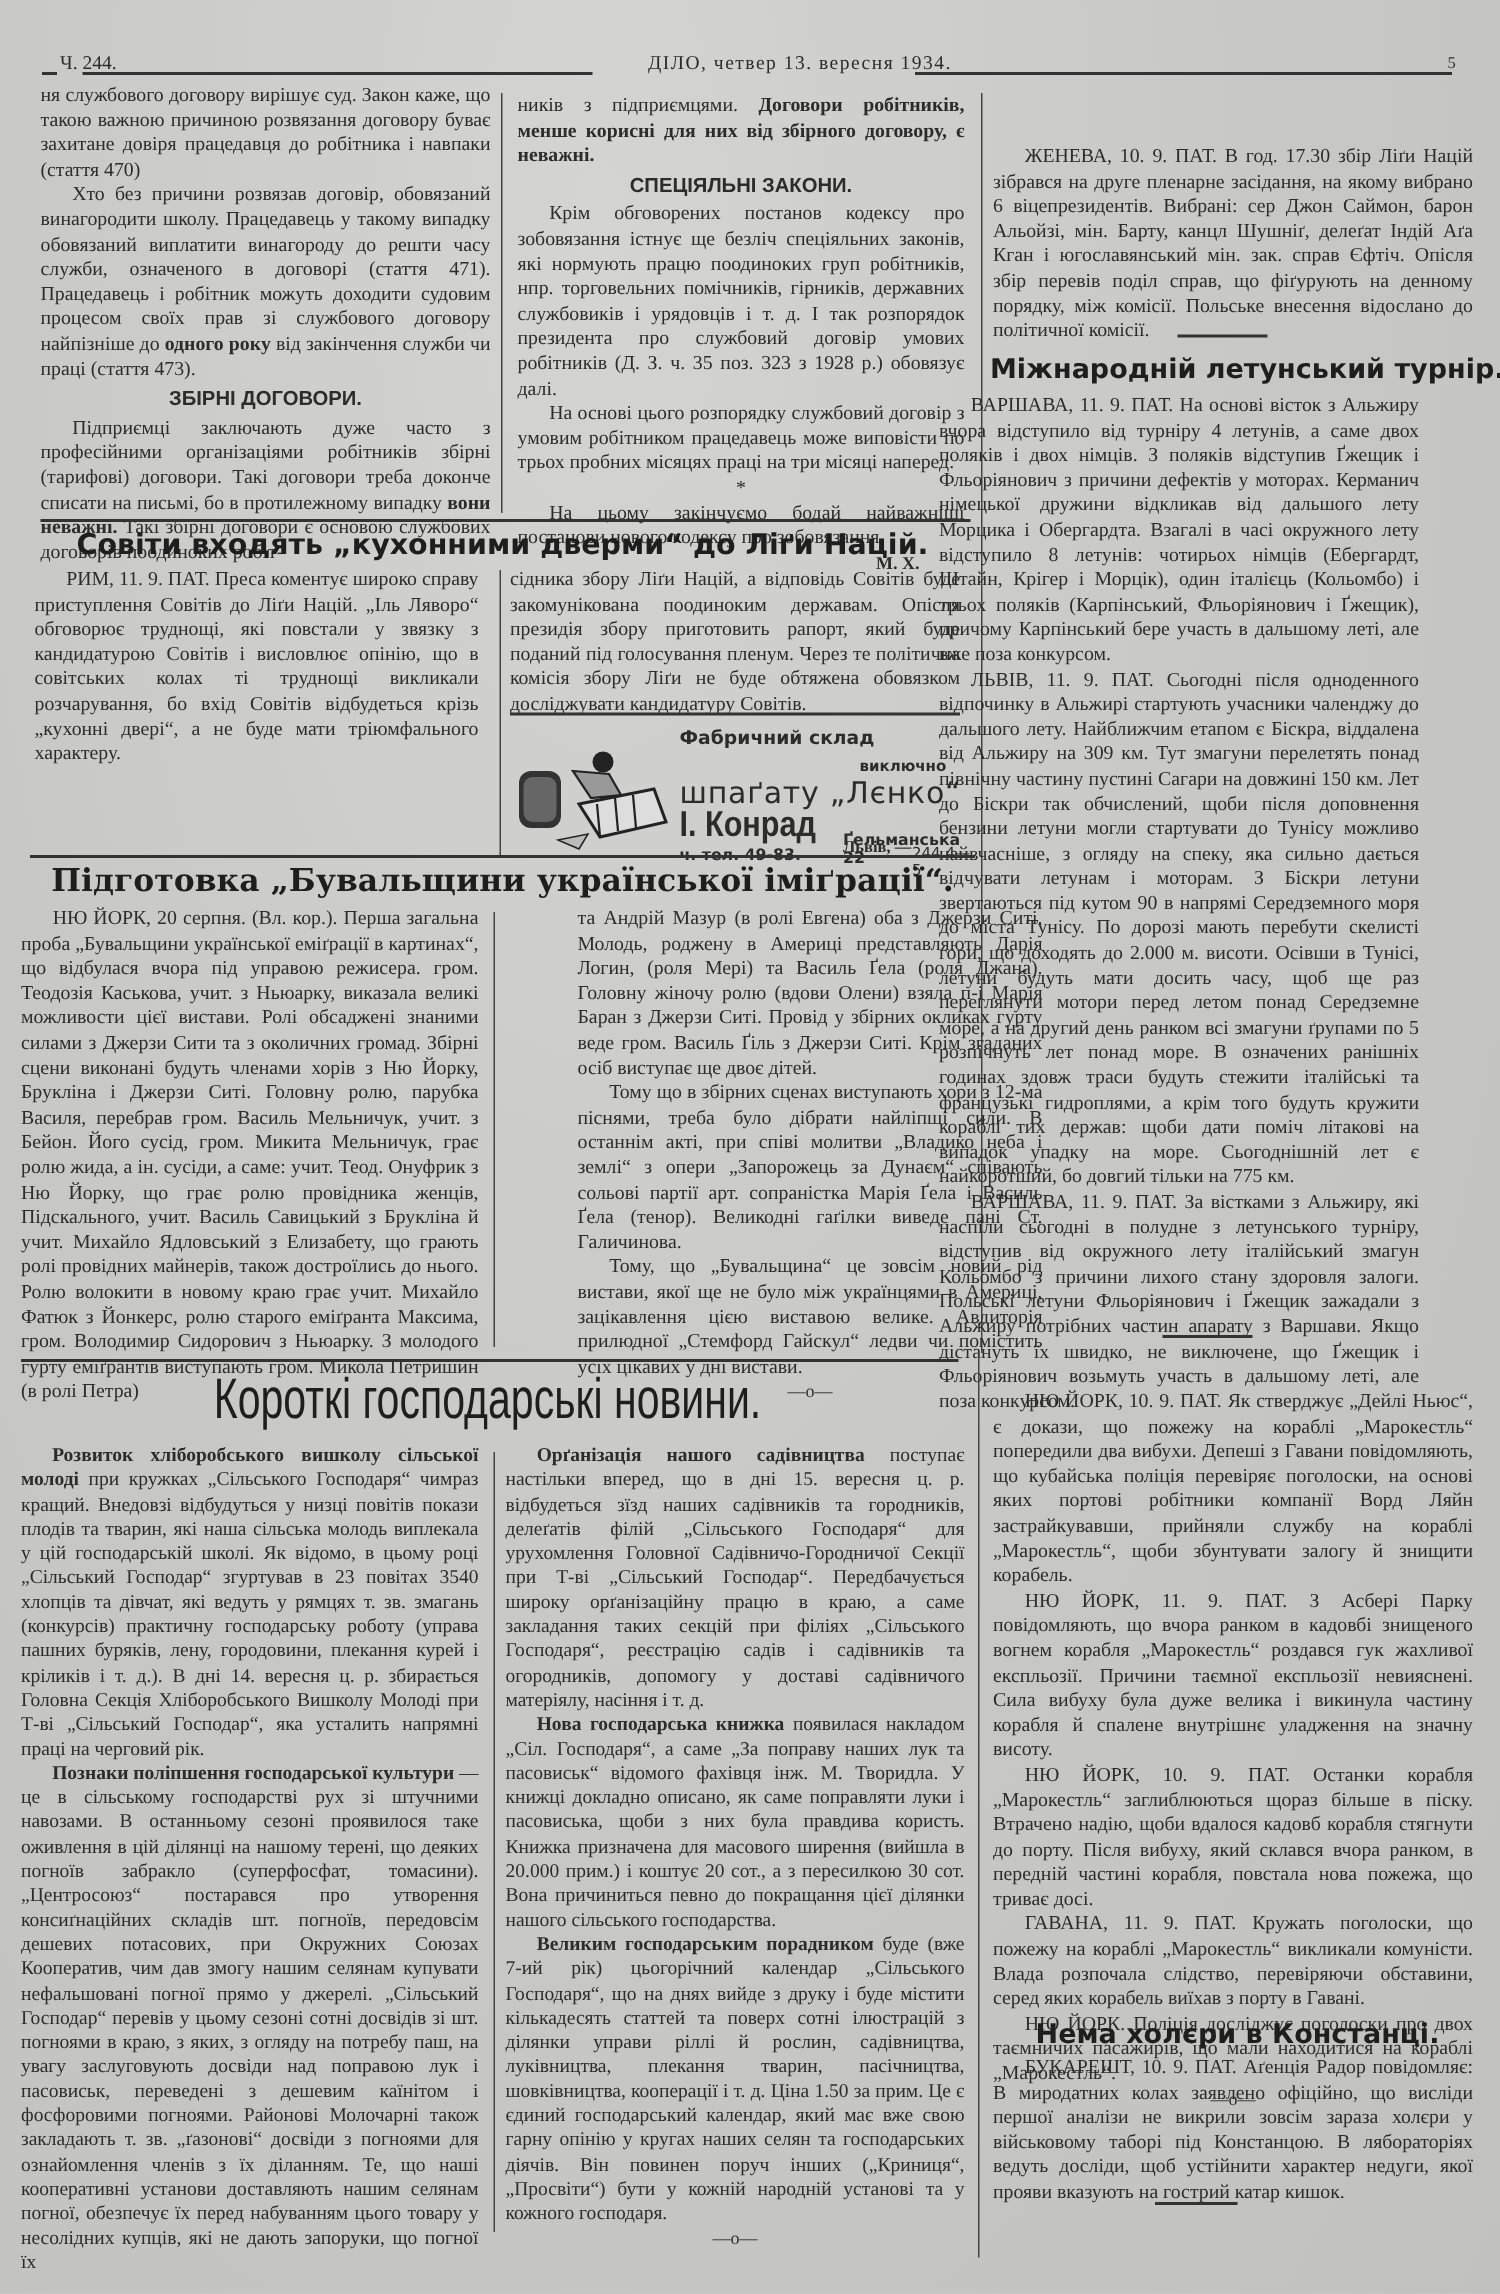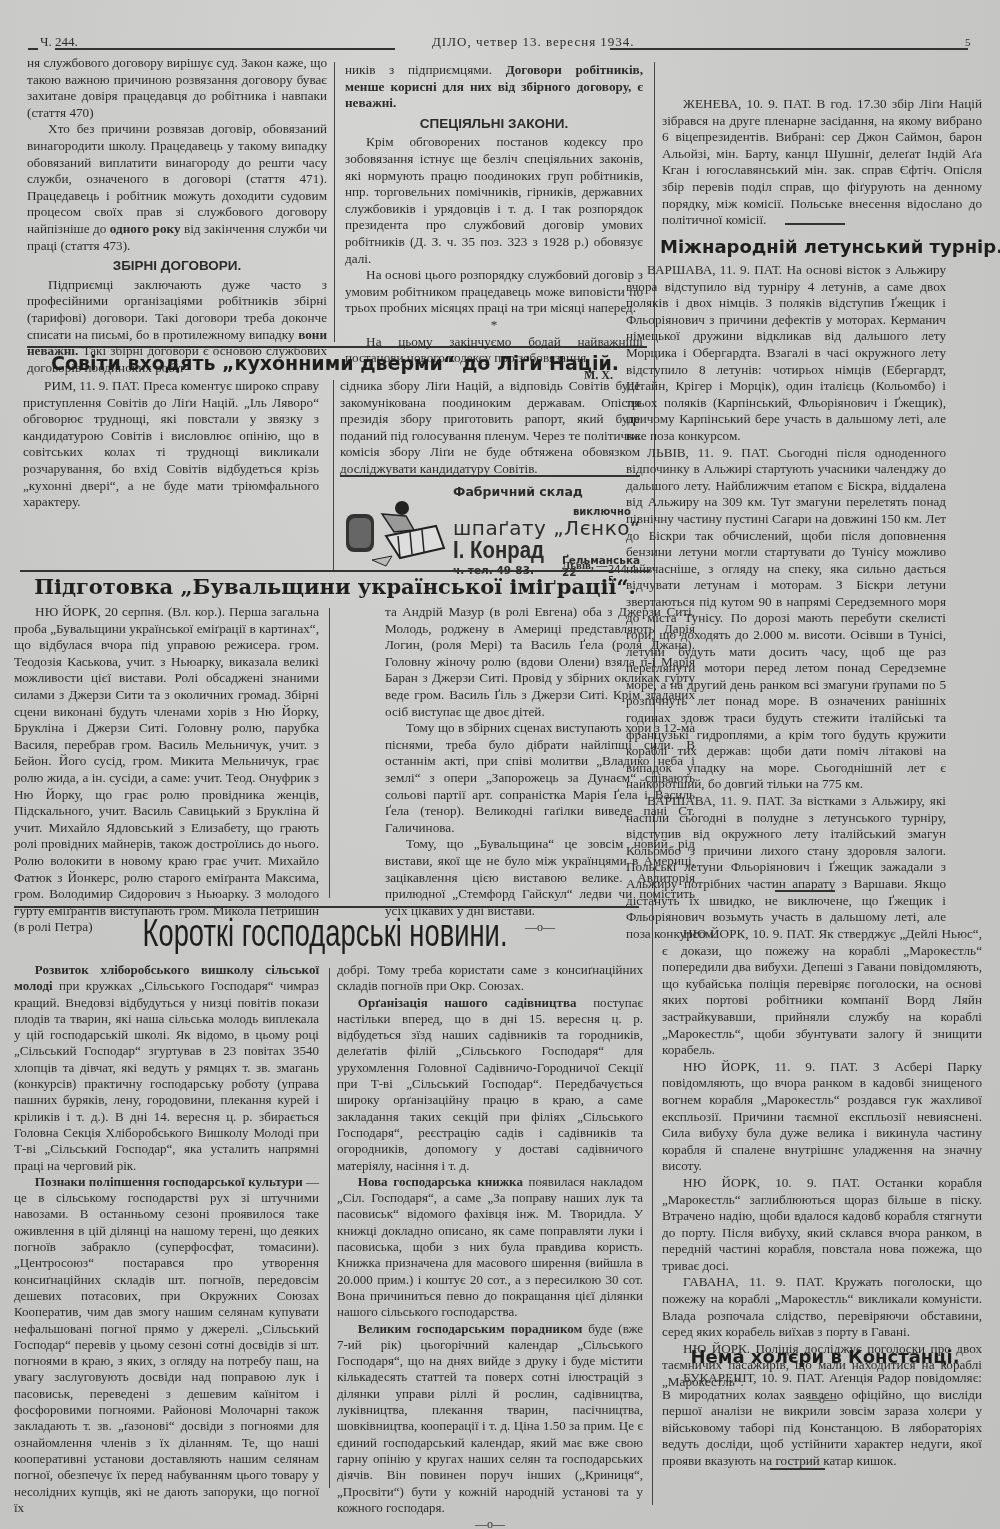--- a/index.html
+++ b/index.html
@@ -133,21 +133,20 @@
 
   <div class="hline" style="left:14px;top:906px;width:625px;"></div>
 
   <div class="head" style="left:20px;top:912px;width:610px;font-size:38px;font-family:'Liberation Sans',sans-serif;font-weight:normal;transform:scaleX(0.72);">Короткі господарські новини.</div>
   <div class="col" style="left:14px;top:962px;width:305px;font-size:13px;line-height:16.3px;">
     <p><b>Розвиток хліборобського вишколу сільської молоді</b><span> при кружках „Сільського Господаря“ чимраз кращий. Внедовзі відбудуться у низці повітів покази плодів та тварин, які наша сільська молодь виплекала у цій господарській школі. Як відомо, в цьому році „Сільський Господар“ згуртував в 23 повітах 3540 хлопців та дівчат, які ведуть у рямцях т. зв. змагань (конкурсів) практичну господарську роботу (управа пашних буряків, лену, городовини, плекання курей і кріликів і т. д.). В дні 14. вересня ц. р. збирається Головна Секція Хліборобського Вишколу Молоді при Т-ві „Сільський Господар“, яка усталить напрямні праці на черговий рік.</span></p>
     <p><b>Познаки поліпшення господарської культури</b><span> — це в сільському господарстві рух зі штучними навозами. В останньому сезоні проявилося таке оживлення в цій ділянці на нашому терені, що деяких погноїв забракло (суперфосфат, томасини). „Центросоюз“ постарався про утворення консиґнаційних складів шт. погноїв, передовсім дешевих потасових, при Окружних Союзах Кооператив, чим дав змогу нашим селянам купувати нефальшовані погної прямо у джерелі. „Сільський Господар“ перевів у цьому сезоні сотні досвідів зі шт. погноями в краю, з яких, з огляду на потребу паш, на увагу заслуговують досвіди над поправою лук і пасовиськ, переведені з дешевим каїнітом і фосфоровими погноями. Районові Молочарні також закладають т. зв. „ґазонові“ досвіди з погноями для ознайомлення членів з їх діланням. Те, що наші кооперативні установи доставляють нашим селянам погної, обезпечує їх перед набуванням цього товару у несолідних купців, які не дають запоруки, що погної їх</span></p>
   </div>
   <div class="vline" style="left:329px;top:968px;height:520px;"></div>
   <div class="col" style="left:337px;top:962px;width:306px;font-size:13px;line-height:16.3px;">
-    <p class="ni">добрі. Тому треба користати саме з консиґнаційних складів погноїв при Окр. Союзах.</p>
     <p><b>Орґанізація нашого садівництва</b><span> поступає настільки вперед, що в дні 15. вересня ц. р. відбудеться зїзд наших садівників та городників, делеґатів філій „Сільського Господаря“ для урухомлення Головної Садівничо-Городничої Секції при Т-ві „Сільський Господар“. Передбачується широку орґанізаційну працю в краю, а саме закладання таких секцій при філіях „Сільського Господаря“, реєстрацію садів і садівників та огородників, допомогу у доставі садівничого матеріялу, насіння і т. д.</span></p>
     <p><b>Нова господарська книжка</b><span> появилася накладом „Сіл. Господаря“, а саме „За поправу наших лук та пасовиськ“ відомого фахівця інж. М. Творидла. У книжці докладно описано, як саме поправляти луки і пасовиська, щоби з них була правдива користь. Книжка призначена для масового ширення (вийшла в 20.000 прим.) і коштує 20 сот., а з пересилкою 30 сот. Вона причиниться певно до покращання цієї ділянки нашого сільського господарства.</span></p>
     <p><b>Великим господарським порадником</b><span> буде (вже 7-ий рік) цьогорічний календар „Сільського Господаря“, що на днях вийде з друку і буде містити кількадесять статтей та поверх сотні ілюстрацій з ділянки управи ріллі й рослин, садівництва, луківництва, плекання тварин, пасічництва, шовківництва, кооперації і т. д. Ціна 1.50 за прим. Це є єдиний господарський календар, який має вже свою гарну опінію у кругах наших селян та господарських діячів. Він повинен поруч інших („Криниця“, „Просвіти“) бути у кожній народній установі та у кожного господаря.</span></p>
     <p class="sep">—o—</p>
   </div>
   <div class="vline" style="left:652px;top:905px;height:600px;"></div>
 
   <div class="col" style="left:662px;top:926px;width:320px;">
     <p>НЮ ЙОРК, 10. 9. ПАТ. Як стверджує „Дейлі Ньюс“, є докази, що пожежу на кораблі „Марокестль“ попередили два вибухи. Депеші з Гавани повідомляють, що кубайська поліція перевіряє поголоски, на основі яких портові робітники компанії Ворд Ляйн застрайкувавши, прийняли службу на кораблі „Марокестль“, щоби збунтувати залогу й знищити корабель.</p>
     <p>НЮ ЙОРК, 11. 9. ПАТ. З Асбері Парку повідомляють, що вчора ранком в кадовбі знищеного вогнем корабля „Марокестль“ роздався гук жахливої експльозії. Причини таємної експльозії невияснені. Сила вибуху була дуже велика і викинула частину корабля й спалене внутрішнє уладження на значну висоту.</p>

